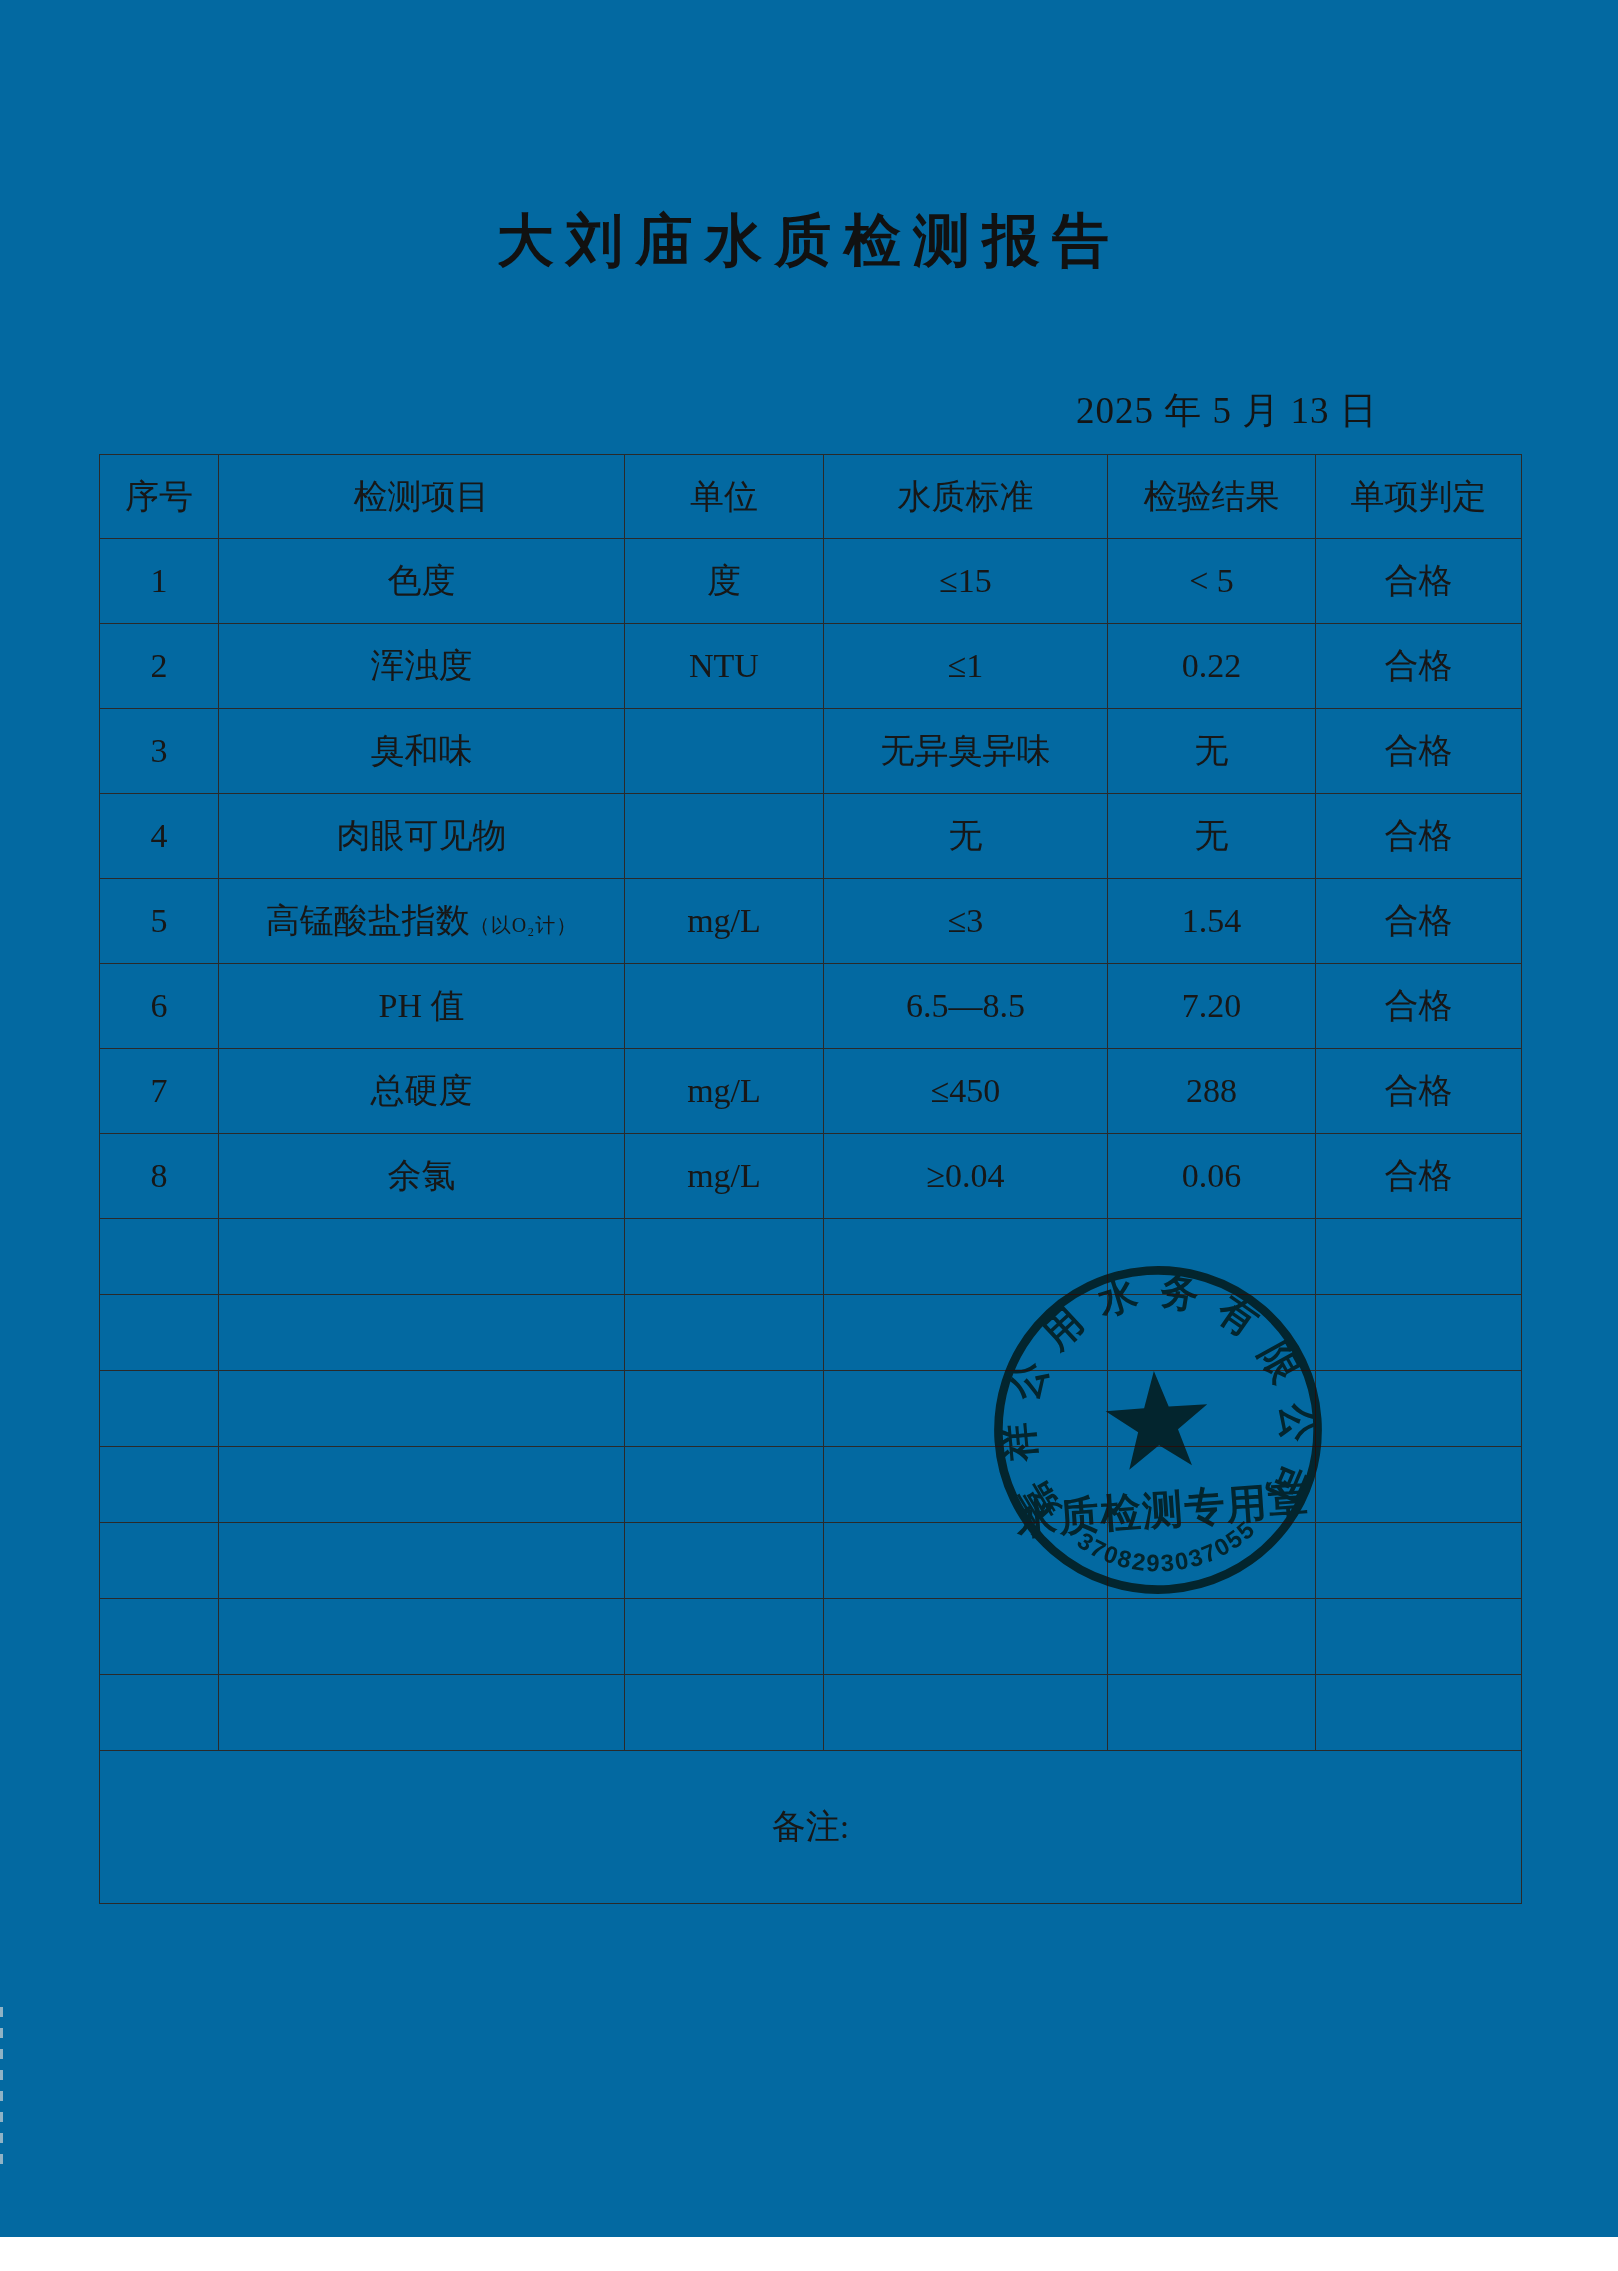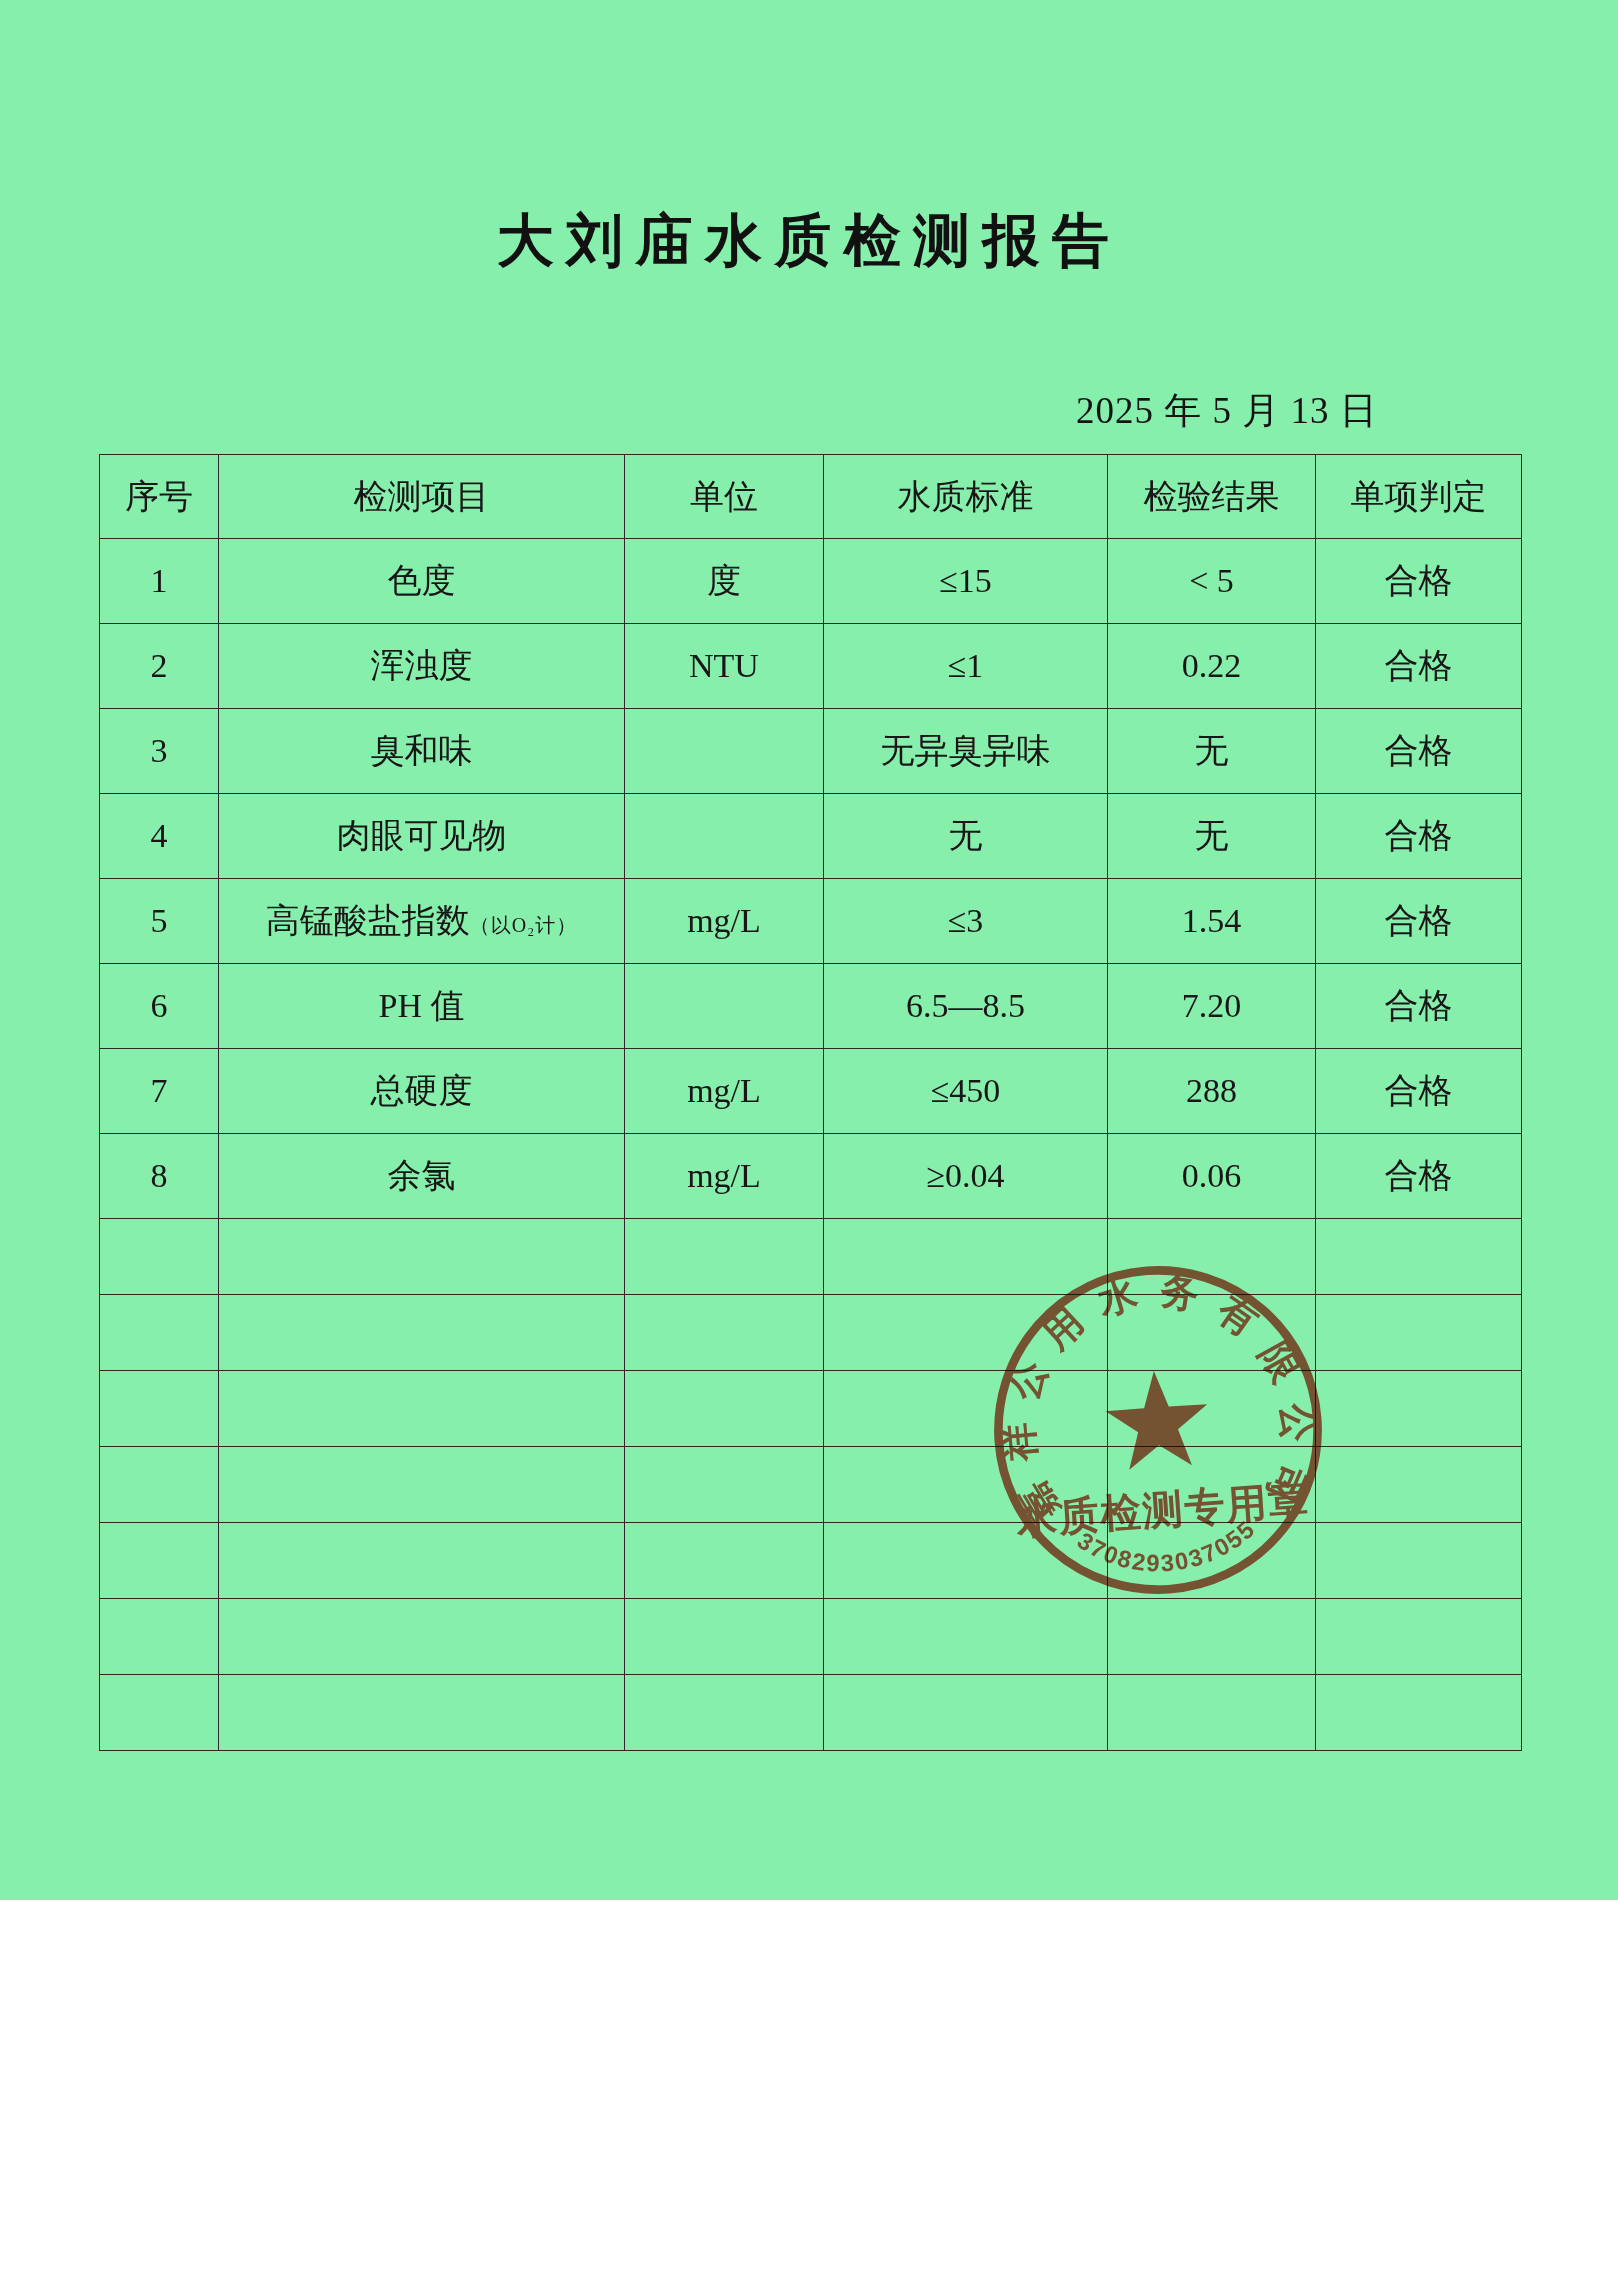--- a/index.html
+++ b/index.html
@@ -1,17 +1,17 @@
 <!DOCTYPE html>
 <html><head>
 <meta charset="utf-8">
 <style>
   html,body{margin:0;padding:0;background:#ffffff;}
   .page{
-    position:relative;width:1618px;height:1900px;background:#86efac;
+    position:relative;width:1618px;height:2237px;background:#0369a1;
     font-family:"Liberation Serif","DejaVu Serif",serif;color:#161616;overflow:hidden;
   }
   .title{
     position:absolute;top:203px;left:0;width:100%;text-align:center;
     font-size:57px;font-weight:bold;letter-spacing:12.4px;color:#111;
   }
   .date{
     position:absolute;top:386px;left:1076px;font-size:37px;letter-spacing:1px;color:#141414;
   }
   table.report{
@@ -183,20 +183,23 @@
           <td></td>
           <td></td>
         </tr>
         <tr class="r-empty">
           <td></td>
           <td></td>
           <td></td>
           <td></td>
           <td></td>
           <td></td>
+        </tr>
+        <tr class="r-remarks">
+          <td class="remarks-cell" colspan="6">备注:</td>
         </tr>
       </tbody>
   </table>
 
   <svg class="stamp" id="stampSvg" viewBox="0 0 360 360">
       <circle cx="180" cy="180" r="167" fill="none" stroke="#d84a38" stroke-width="9"></circle>
       <polygon points="180.0,118.0 167.1,156.2 126.7,156.7 159.1,180.8 147.1,219.3 180.0,196.0 212.9,219.3 200.9,180.8 233.3,156.7 192.9,156.2" fill="#d84a38"></polygon>
       <text x="62.4" y="239.9" fill="#d84a38" font-size="40" text-anchor="middle" transform="rotate(-117.0 62.4 239.9)">嘉</text>
       <text x="48.0" y="182.3" fill="#d84a38" font-size="40" text-anchor="middle" transform="rotate(-91.0 48.0 182.3)">祥</text>
       <text x="60.4" y="124.2" fill="#d84a38" font-size="40" text-anchor="middle" transform="rotate(-65.0 60.4 124.2)">公</text>

